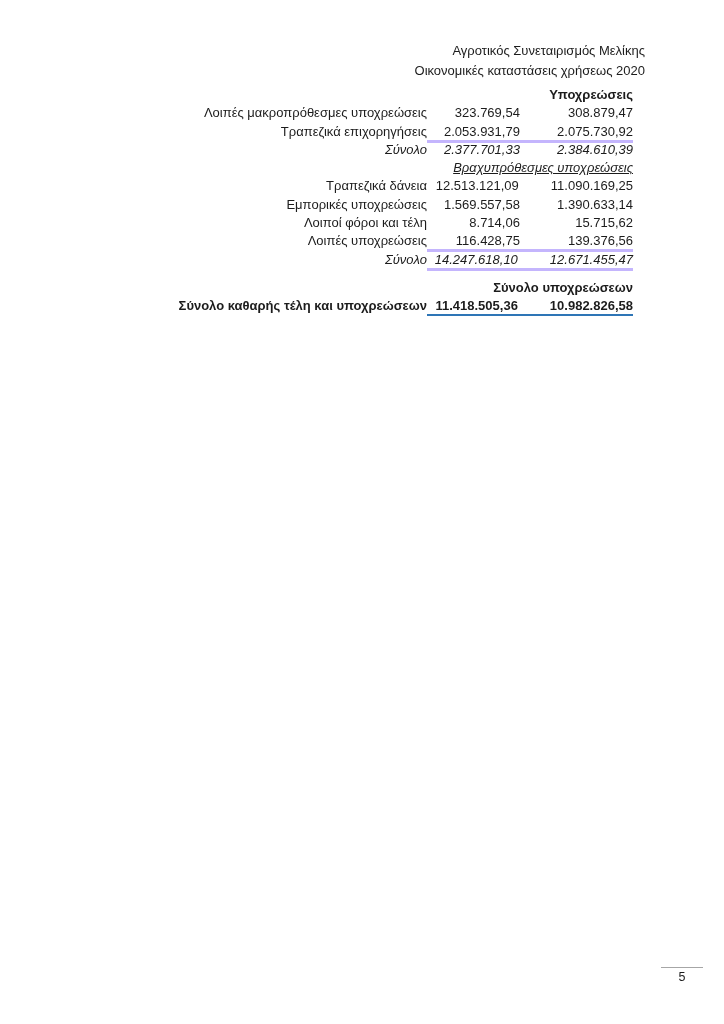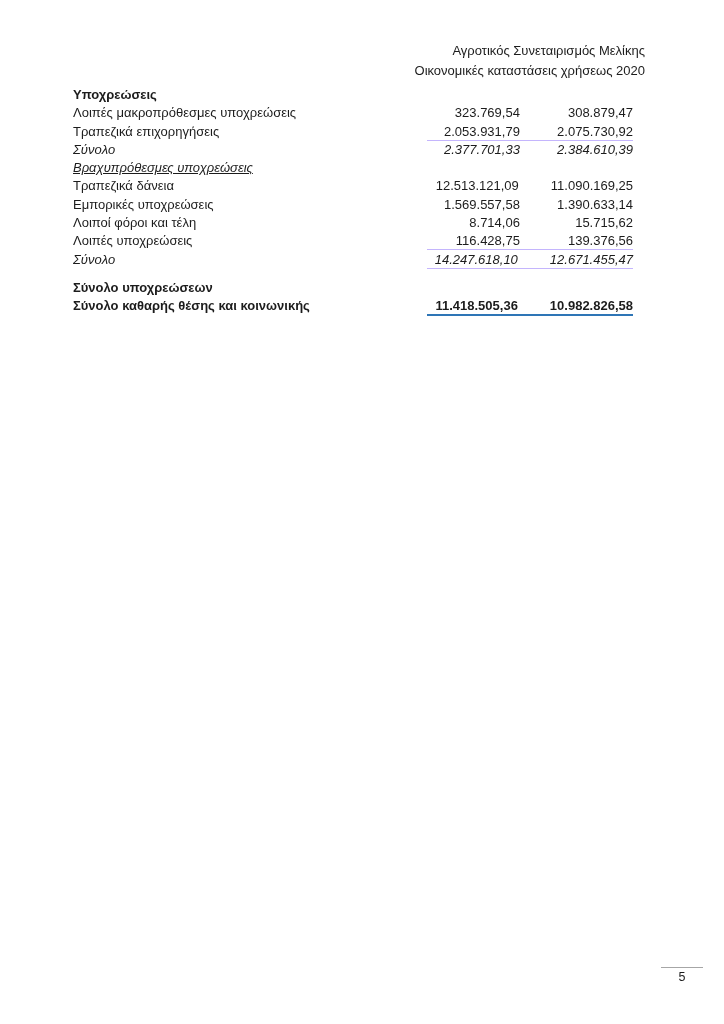--- a/index.html
+++ b/index.html
@@ -21,31 +21,31 @@
     white-space:nowrap;
   }
   .liab-table {
     position:absolute;
     left:73px; top:87px;
     width:560px;
     font-size:13px;
     line-height:15px;
   }
   .row { display:flex; height:18.3px; align-items:flex-start; }
-  .lbl { flex:1; white-space:nowrap; }
+  .lbl { flex:1; white-space:nowrap;text-align:right; }
   .nums {
     display:flex;
     width:206px;
     height:16px;
     justify-content:space-between;
   }
   .num { display:block; text-align:right; white-space:nowrap; }
   .c1 { width:110px; }
   .c2 { width:96px;margin-left:32px; }
-  .u1 { border-bottom:1px solid #c4b5fd; }
+  .u1 { border-bottom:3px solid #c4b5fd; }
   .u2 { border-bottom:2.5px solid #2e75b6; }
   .r-bold .lbl, .r-bold .num { font-weight:bold; }
   .r-italic .lbl, .r-italic .num { font-style:italic; }
   .r-section .lbl { font-style:italic; text-decoration:underline; }
   .spacer { height:10px; }
   .page-footer {
     position:absolute;
     left:661px; top:967px;
     width:42px;
     border-top:1.5px solid #a6a6a6;
@@ -140,21 +140,21 @@
       </span>
     </div>
 
     <div class="spacer"></div>
 
     <div class="row r-bold">
       <span class="lbl">Σύνολο υποχρεώσεων</span>
     </div>
 
     <div class="row r-bold">
-      <span class="lbl">Σύνολο καθαρής θέσης και κοινωνικής</span>
+      <span class="lbl">Σύνολο καθαρής τέλη και υποχρεώσεων</span>
       <span class="nums u2">
         <span class="num c1">11.418.505,36</span>
         <span class="num c2">10.982.826,58</span>
       </span>
     </div>
 
   </div>
 
   <div class="page-footer">
     <span>5</span>

